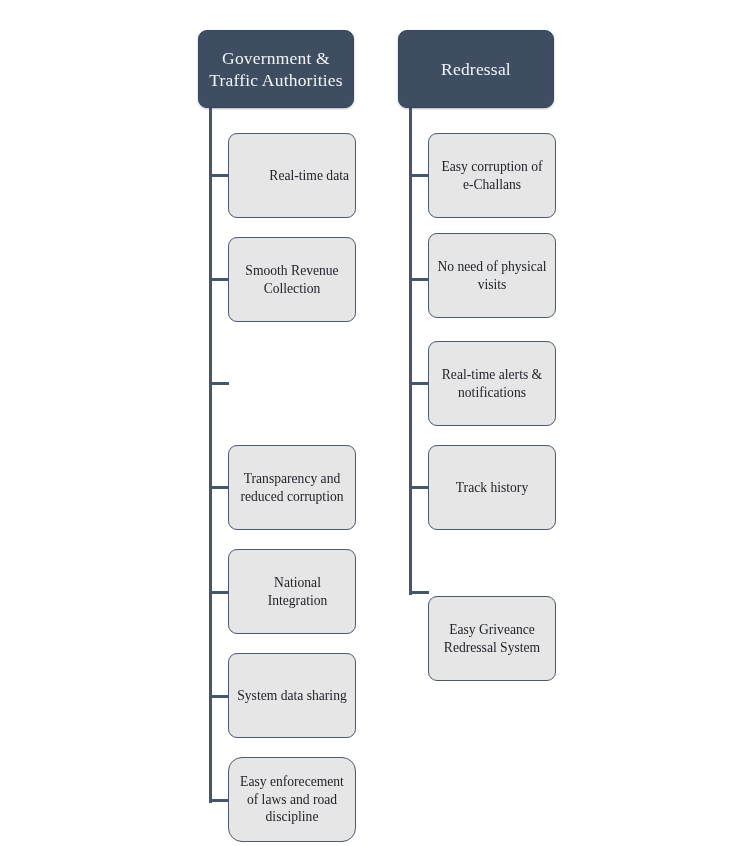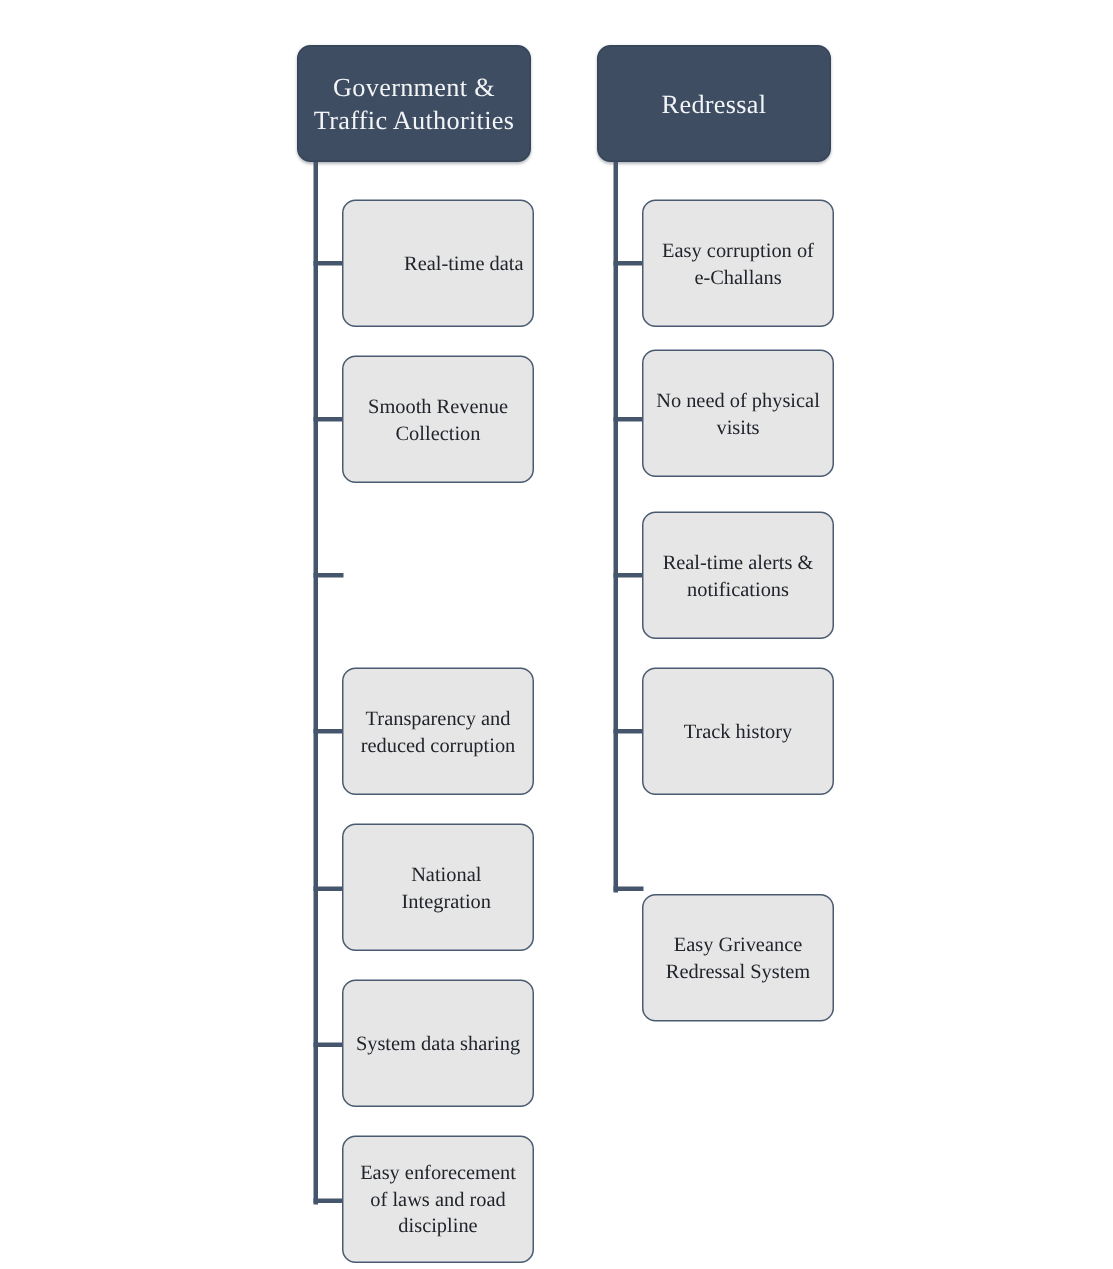--- a/index.html
+++ b/index.html
@@ -128,21 +128,21 @@
     </div>
     <div class="leaf-node" style="top:445px;align-items:center;">
       <span class="leaf-label">Transparency and reduced corruption</span>
     </div>
     <div class="leaf-node" style="top:549px;padding-left:17px;">
       <span class="leaf-label">National Integration</span>
     </div>
     <div class="leaf-node" style="top:653px;">
       <span class="leaf-label">System data sharing</span>
     </div>
-    <div class="leaf-node" style="top:757px;">
+    <div class="leaf-node" style="top:757px;border-radius:14px;">
       <span class="leaf-label">Easy enforecement of laws and road discipline</span>
     </div>
 
   </div>
 
   <div class="branch branch-right">
 
     <div class="root-node">
       <span class="root-label">Redressal</span>
     </div>

